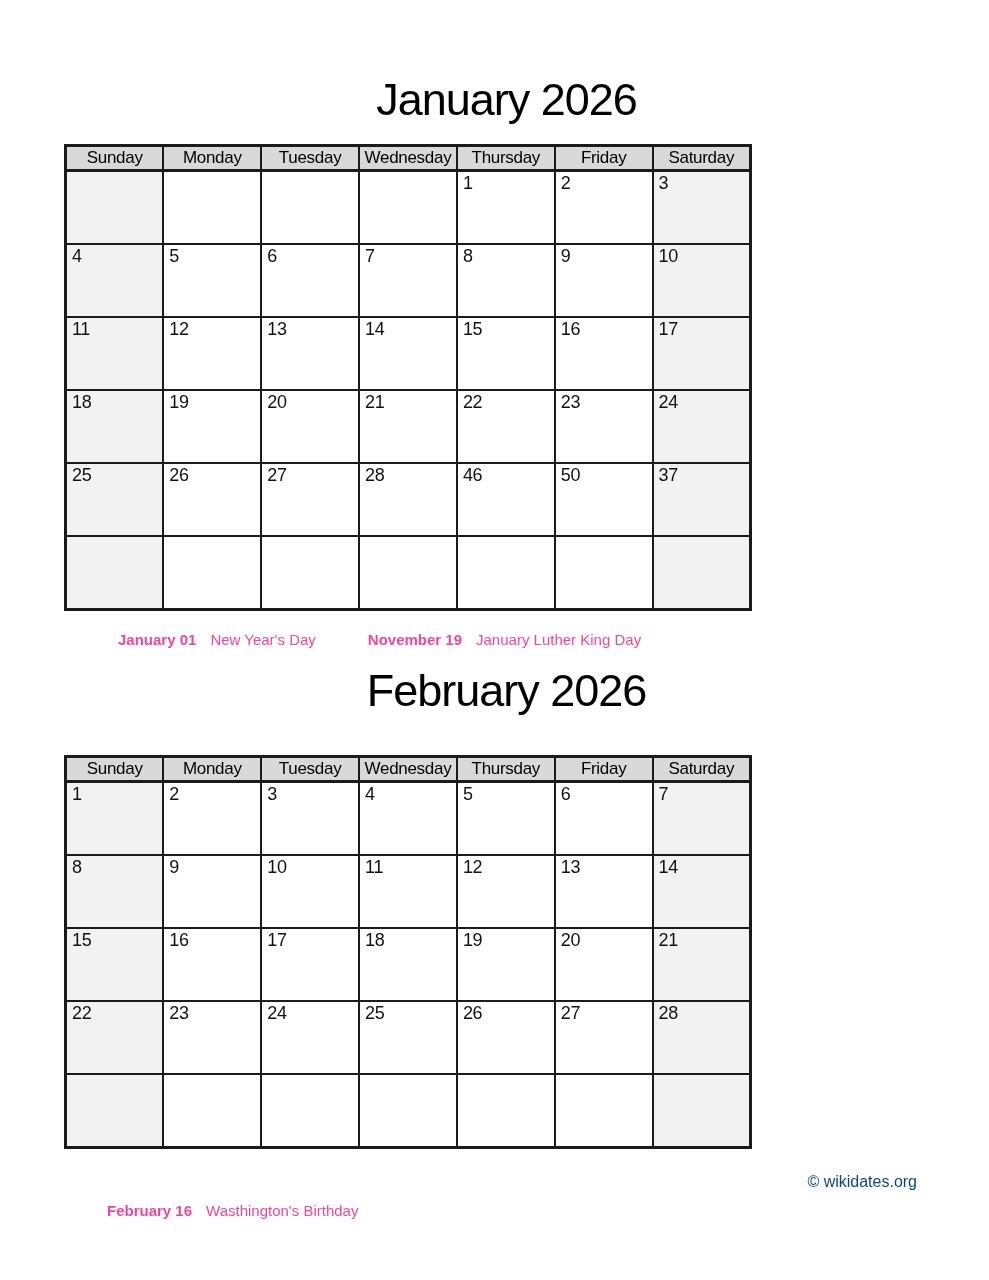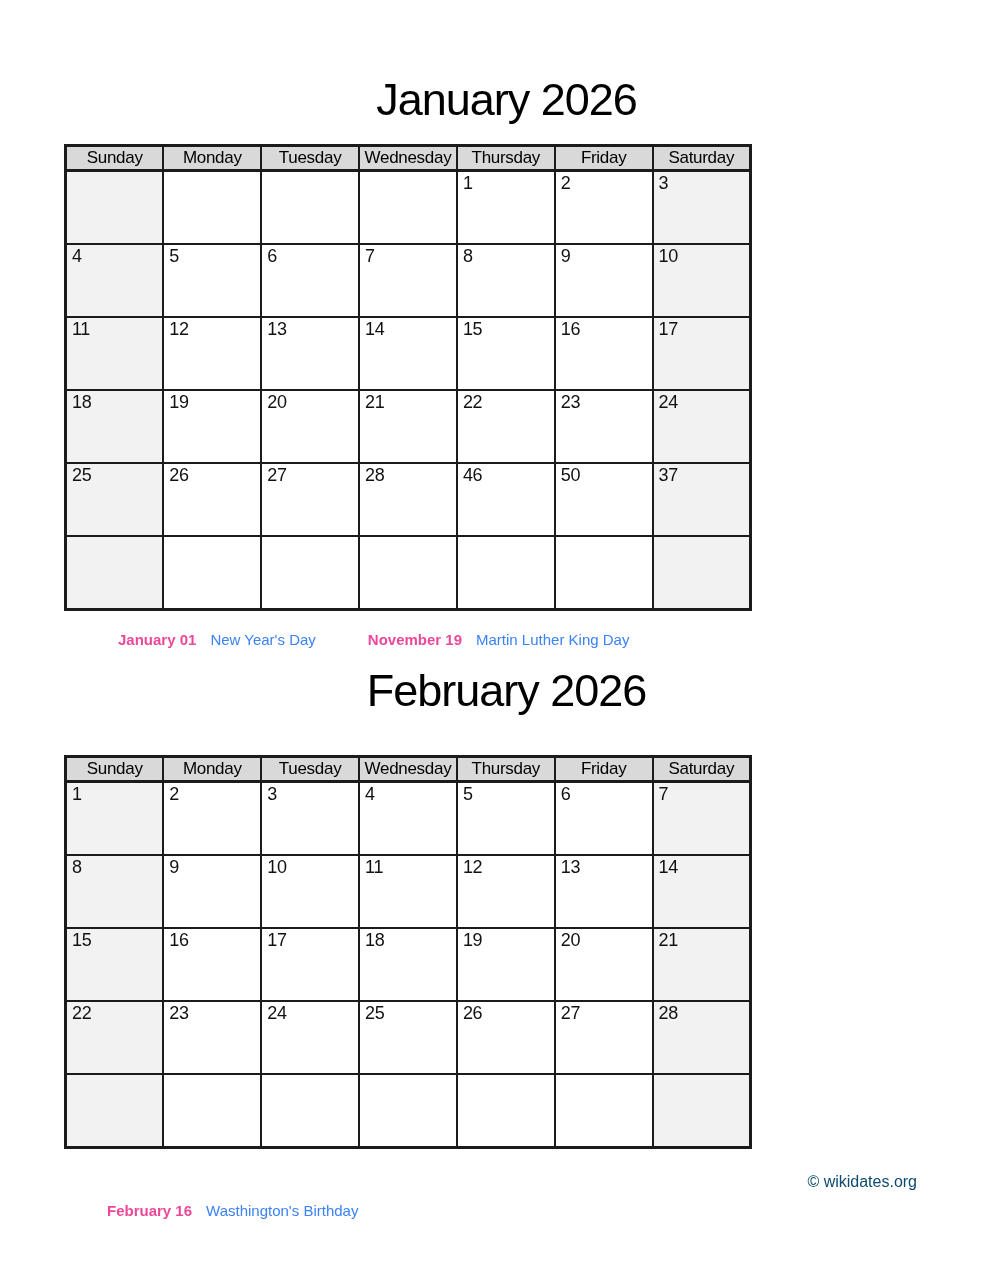--- a/index.html
+++ b/index.html
@@ -80,21 +80,21 @@
     line-height: 18px;
   }
   .month-jan .holidays { top: 631px; left: 118px; }
   .month-feb .holidays { top: 1173px; left: 107px; margin-top: 29px; }
   .holiday-entry { display: inline-block; margin-right: 52px; }
   .holiday-date {
     font-weight: bold;
     color: #ec4899;
     margin-right: 14px;
   }
-  .holiday-name { color: #3b82f6; }
+  .holiday-name { color: #ec4899; }
 
   .copyright {
     position: absolute;
     top: 1173px;
     right: 72px;
     font-size: 16px;
     line-height: 18px;
     color: #0c4a6e;
     white-space: nowrap;
   }
@@ -168,21 +168,21 @@
             <td class="weekend"><span class="day-num"></span></td>
             <td><span class="day-num"></span></td>
             <td><span class="day-num"></span></td>
             <td><span class="day-num"></span></td>
             <td><span class="day-num"></span></td>
             <td><span class="day-num"></span></td>
             <td class="weekend"><span class="day-num"></span></td>
           </tr>
         </tbody>
     </table>
-    <div class="holidays"><span class="holiday-entry"><span class="holiday-date">January 01</span><span class="holiday-name">New Year's Day</span></span><span class="holiday-entry"><span class="holiday-date">November 19</span><span class="holiday-name">Martin Luther King Day</span></span></div>
+    <div class="holidays"><span class="holiday-entry"><span class="holiday-date">January 01</span><span class="holiday-name">New Year's Day</span></span><span class="holiday-entry"><span class="holiday-date">November 19</span><span class="holiday-name">January Luther King Day</span></span></div>
   </section>
 
   <section class="month month-feb">
     <h1 class="month-title">February 2026</h1>
     <table class="calendar">
       <thead>
         <tr>
             <th>Sunday</th>
             <th>Monday</th>
             <th>Tuesday</th>

